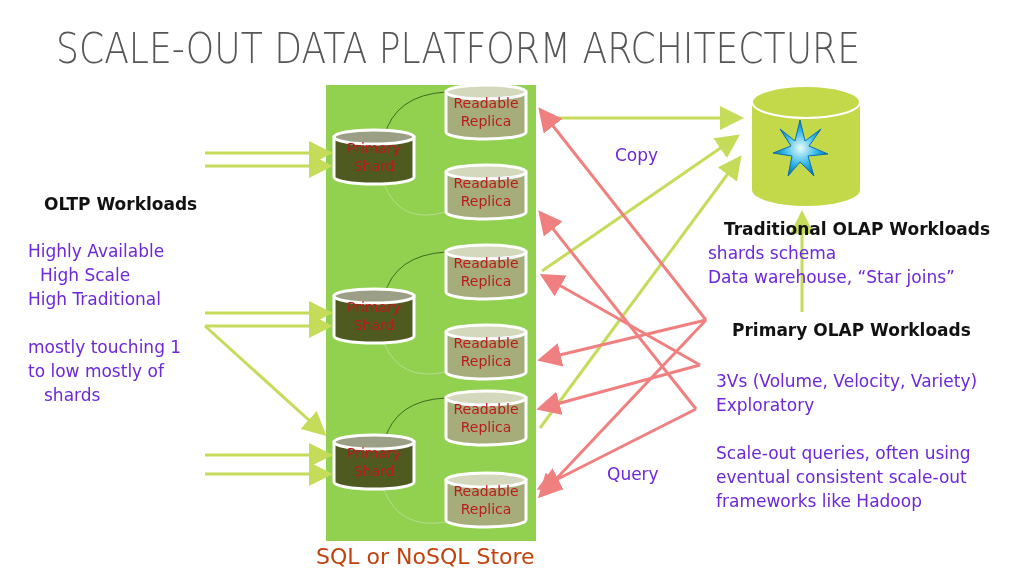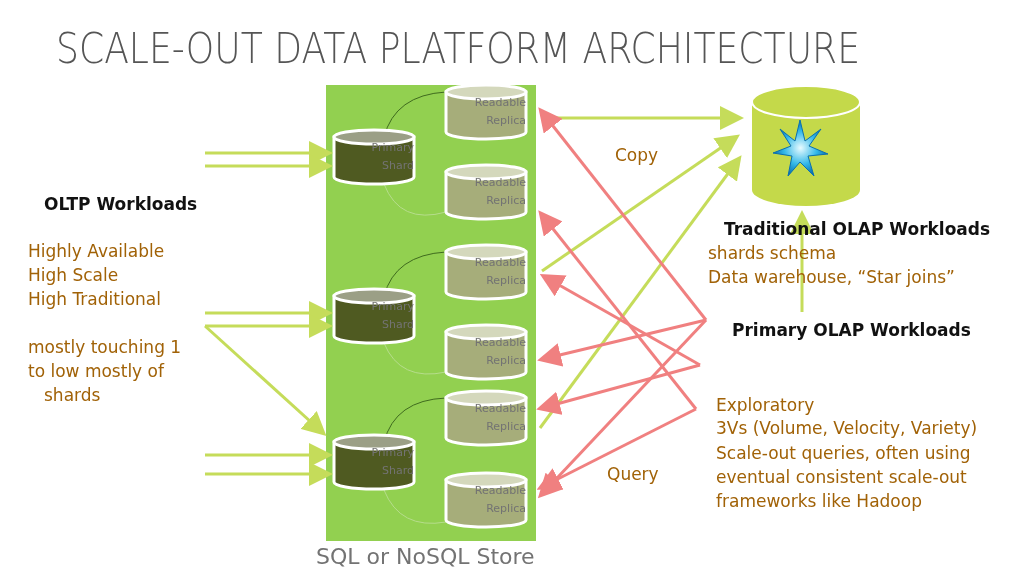--- a/index.html
+++ b/index.html
@@ -1,22 +1,22 @@
 <!DOCTYPE html>
 <html><head>
 <meta charset="utf-8">
 <style>
   html, body { margin:0; padding:0; background:#ffffff; }
   body { width:1024px; height:576px; position:relative; overflow:hidden; font-family:"Liberation Sans", sans-serif; }
   .title { position:absolute; left:56px; top:24px; font-size:42px; font-weight:300; color:#555; letter-spacing:0px; white-space:nowrap; font-family:"DejaVu Sans", sans-serif; transform:scaleX(0.86); transform-origin:left top; }
   svg#diagram { position:absolute; left:0; top:0; }
-  .txt { position:absolute; color:#a16207; font-size:17px; line-height:21px; white-space:nowrap; font-family:"DejaVu Sans", sans-serif; }
+  .txt { position:absolute; color:#6d28d9; font-size:17px; line-height:21px; white-space:nowrap; font-family:"DejaVu Sans", sans-serif; }
   .bold { font-weight:bold; color:#111;margin-left:16px; }
-  .store-label { position:absolute; left:316px; top:544px; font-size:22px; color:#737373; font-family:"DejaVu Sans", sans-serif; }
-  .cyl-label { position:absolute; color:#737373; font-size:11px; line-height:18px; text-align:right; font-family:"DejaVu Sans", sans-serif; }
+  .store-label { position:absolute; left:316px; top:544px; font-size:22px; color:#c2410c; font-family:"DejaVu Sans", sans-serif; }
+  .cyl-label { position:absolute; color:#b91c1c; font-size:14px; line-height:18px; text-align:center; font-family:"DejaVu Sans", sans-serif; }
 </style>
 </head>
 <body>
 
 <div class="title">SCALE-OUT DATA PLATFORM ARCHITECTURE</div>
 
 <svg id="diagram" width="1024" height="576">
   <defs>
     <marker id="arrG" markerWidth="8" markerHeight="8" refX="6" refY="4" orient="auto" markerUnits="strokeWidth">
       <path d="M0,0 L8,4 L0,8 z" fill="#c5dc5a"></path>
@@ -115,32 +115,32 @@
       <polygon points="0,-30 5,-9 21,-21 9,-4 28,4 8,6 14,26 0,12 -12,26 -8,6 -27,3 -9,-4 -20,-21 -5,-9" fill="url(#starGrad)" stroke="#0a6fb0" stroke-width="1"></polygon>
     </g>
   </g>
 </svg>
 
 <div class="txt" style="left:615px; top:145px;">Copy</div>
 <div class="txt" style="left:607px; top:464px;">Query</div>
 
 <div class="txt bold" style="left:28px; top:194px;">OLTP Workloads</div>
 <div class="txt" style="left:28px; top:241px;">Highly Available</div>
-<div class="txt" style="left:28px; top:265px;">High Scale</div>
+<div class="txt" style="left:40px; top:265px;">High Scale</div>
 <div class="txt" style="left:28px; top:289px;">High Traditional</div>
 <div class="txt" style="left:28px; top:337px;">mostly touching 1</div>
 <div class="txt" style="left:28px; top:361px;">to low mostly of</div>
 <div class="txt" style="left:44px; top:385px;">shards</div>
 
 <div class="txt bold" style="left:708px; top:219px;">Traditional OLAP Workloads</div>
 <div class="txt" style="left:708px; top:243px;">shards schema</div>
 <div class="txt" style="left:708px; top:267px;">Data warehouse, “Star joins”</div>
 
 <div class="txt bold" style="left:716px; top:320px;">Primary OLAP Workloads</div>
-<div class="txt" style="left:716px; top:371px;margin-top:47px;">3Vs (Volume, Velocity, Variety)</div>
+<div class="txt" style="left:716px; top:371px;">3Vs (Volume, Velocity, Variety)</div>
 <div class="txt" style="left:716px; top:395px;">Exploratory</div>
 <div class="txt" style="left:716px; top:443px;">Scale-out queries, often using</div>
 <div class="txt" style="left:716px; top:467px;">eventual consistent scale-out</div>
 <div class="txt" style="left:716px; top:491px;">frameworks like Hadoop</div>
 
 <div class="store-label">SQL or NoSQL Store</div>
 
 <div id="cyl-labels">
     <div class="cyl-label" style="left: 334px; width: 80px; top: 139px;">
       <div>Primary</div>

